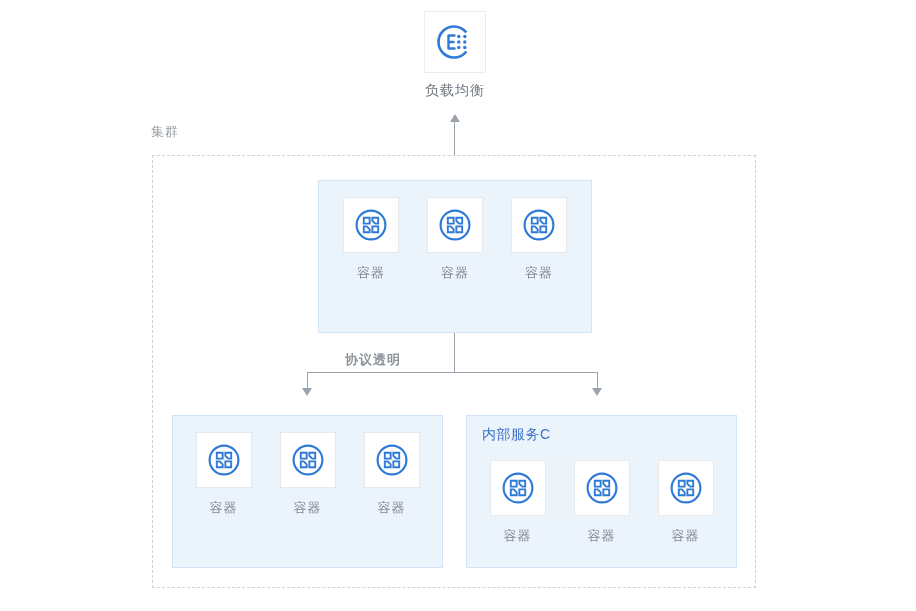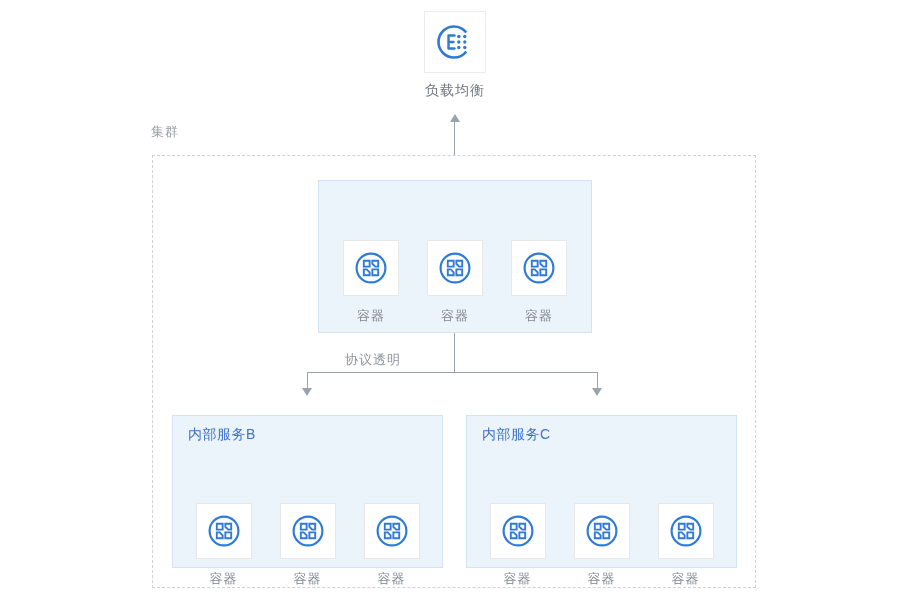--- a/index.html
+++ b/index.html
@@ -14,34 +14,34 @@
 
   
   .cluster-label{position:absolute;left:151px;top:123px;font-size:13px;color:#999ea5;letter-spacing:1px;}
   .cluster-box{position:absolute;left:152px;top:155px;width:604px;height:433px;box-sizing:border-box;
                border:1px dashed #ced1d5;}
 
   
   .service-box{position:absolute;box-sizing:border-box;background:#ebf3fb;border:1px solid #d3e3f5;}
   .service-title{font-size:14px;color:#3e72c8;padding:10px 0 0 15px;letter-spacing:0.5px;}
   .tile-row{display:flex;justify-content:center;gap:28px;margin-top:16px;}
-  .tile-wrap{display:flex;flex-direction:column;align-items:center;margin-top:43px;}
+  .tile-wrap{display:flex;flex-direction:column;align-items:center;}
   .tile{width:56px;height:56px;box-sizing:border-box;background:#ffffff;border:1px solid #e7e8ea;
         display:flex;align-items:center;justify-content:center;}
   .tile-label{margin-top:11px;font-size:13px;color:#7f868e;letter-spacing:1px;}
 
   
   .line{position:absolute;background:#9aa2ab;}
   .vline{width:1px;}
   .hline{height:1px;}
   .tri-up{position:absolute;width:0;height:0;border-left:5px solid transparent;
           border-right:5px solid transparent;border-bottom:8px solid #9aa2ab;}
   .tri-down{position:absolute;width:0;height:0;border-left:5px solid transparent;
             border-right:5px solid transparent;border-top:8px solid #9aa2ab;}
-  .connector-label{position:absolute;left:345px;top:351px;font-size:13px;color:#8d939b;letter-spacing:1px;}
+  .connector-label{position:absolute;left:345px;top:351px;font-size:13px;color:#8d939b;letter-spacing:1px;font-weight:bold;}
 
   .icon-svg{display:block;}
   .hidden-defs{position:absolute;width:0;height:0;overflow:hidden;}
 </style>
 </head>
 <body>
 
 <svg class="hidden-defs" aria-hidden="true">
   <defs>
     <symbol id="sym-lb" viewBox="0 0 44 44">
@@ -112,21 +112,20 @@
 
   <div class="line vline" style="left:454px;top:333px;height:39px;"></div>
   <div class="line hline" style="left:307px;top:372px;width:291px;"></div>
   <div class="line vline" style="left:307px;top:372px;height:16px;"></div>
   <div class="line vline" style="left:597px;top:372px;height:16px;"></div>
   <div class="tri-down" style="left:302px;top:388px;"></div>
   <div class="tri-down" style="left:592px;top:388px;"></div>
   <div class="connector-label">协议透明</div>
 
   <div class="service-box" style="left:172px;top:415px;width:271px;height:153px;">
-    <div class="service-title">内部服务B</div>
     <div class="tile-row">
       <div class="tile-wrap">
         <div class="tile">
           <svg class="icon-svg" width="36" height="36">
               <use href="#sym-container" xlink:href="#sym-container"></use>
             </svg>
         </div>
         <div class="tile-label">容器</div>
       </div>
       <div class="tile-wrap">

